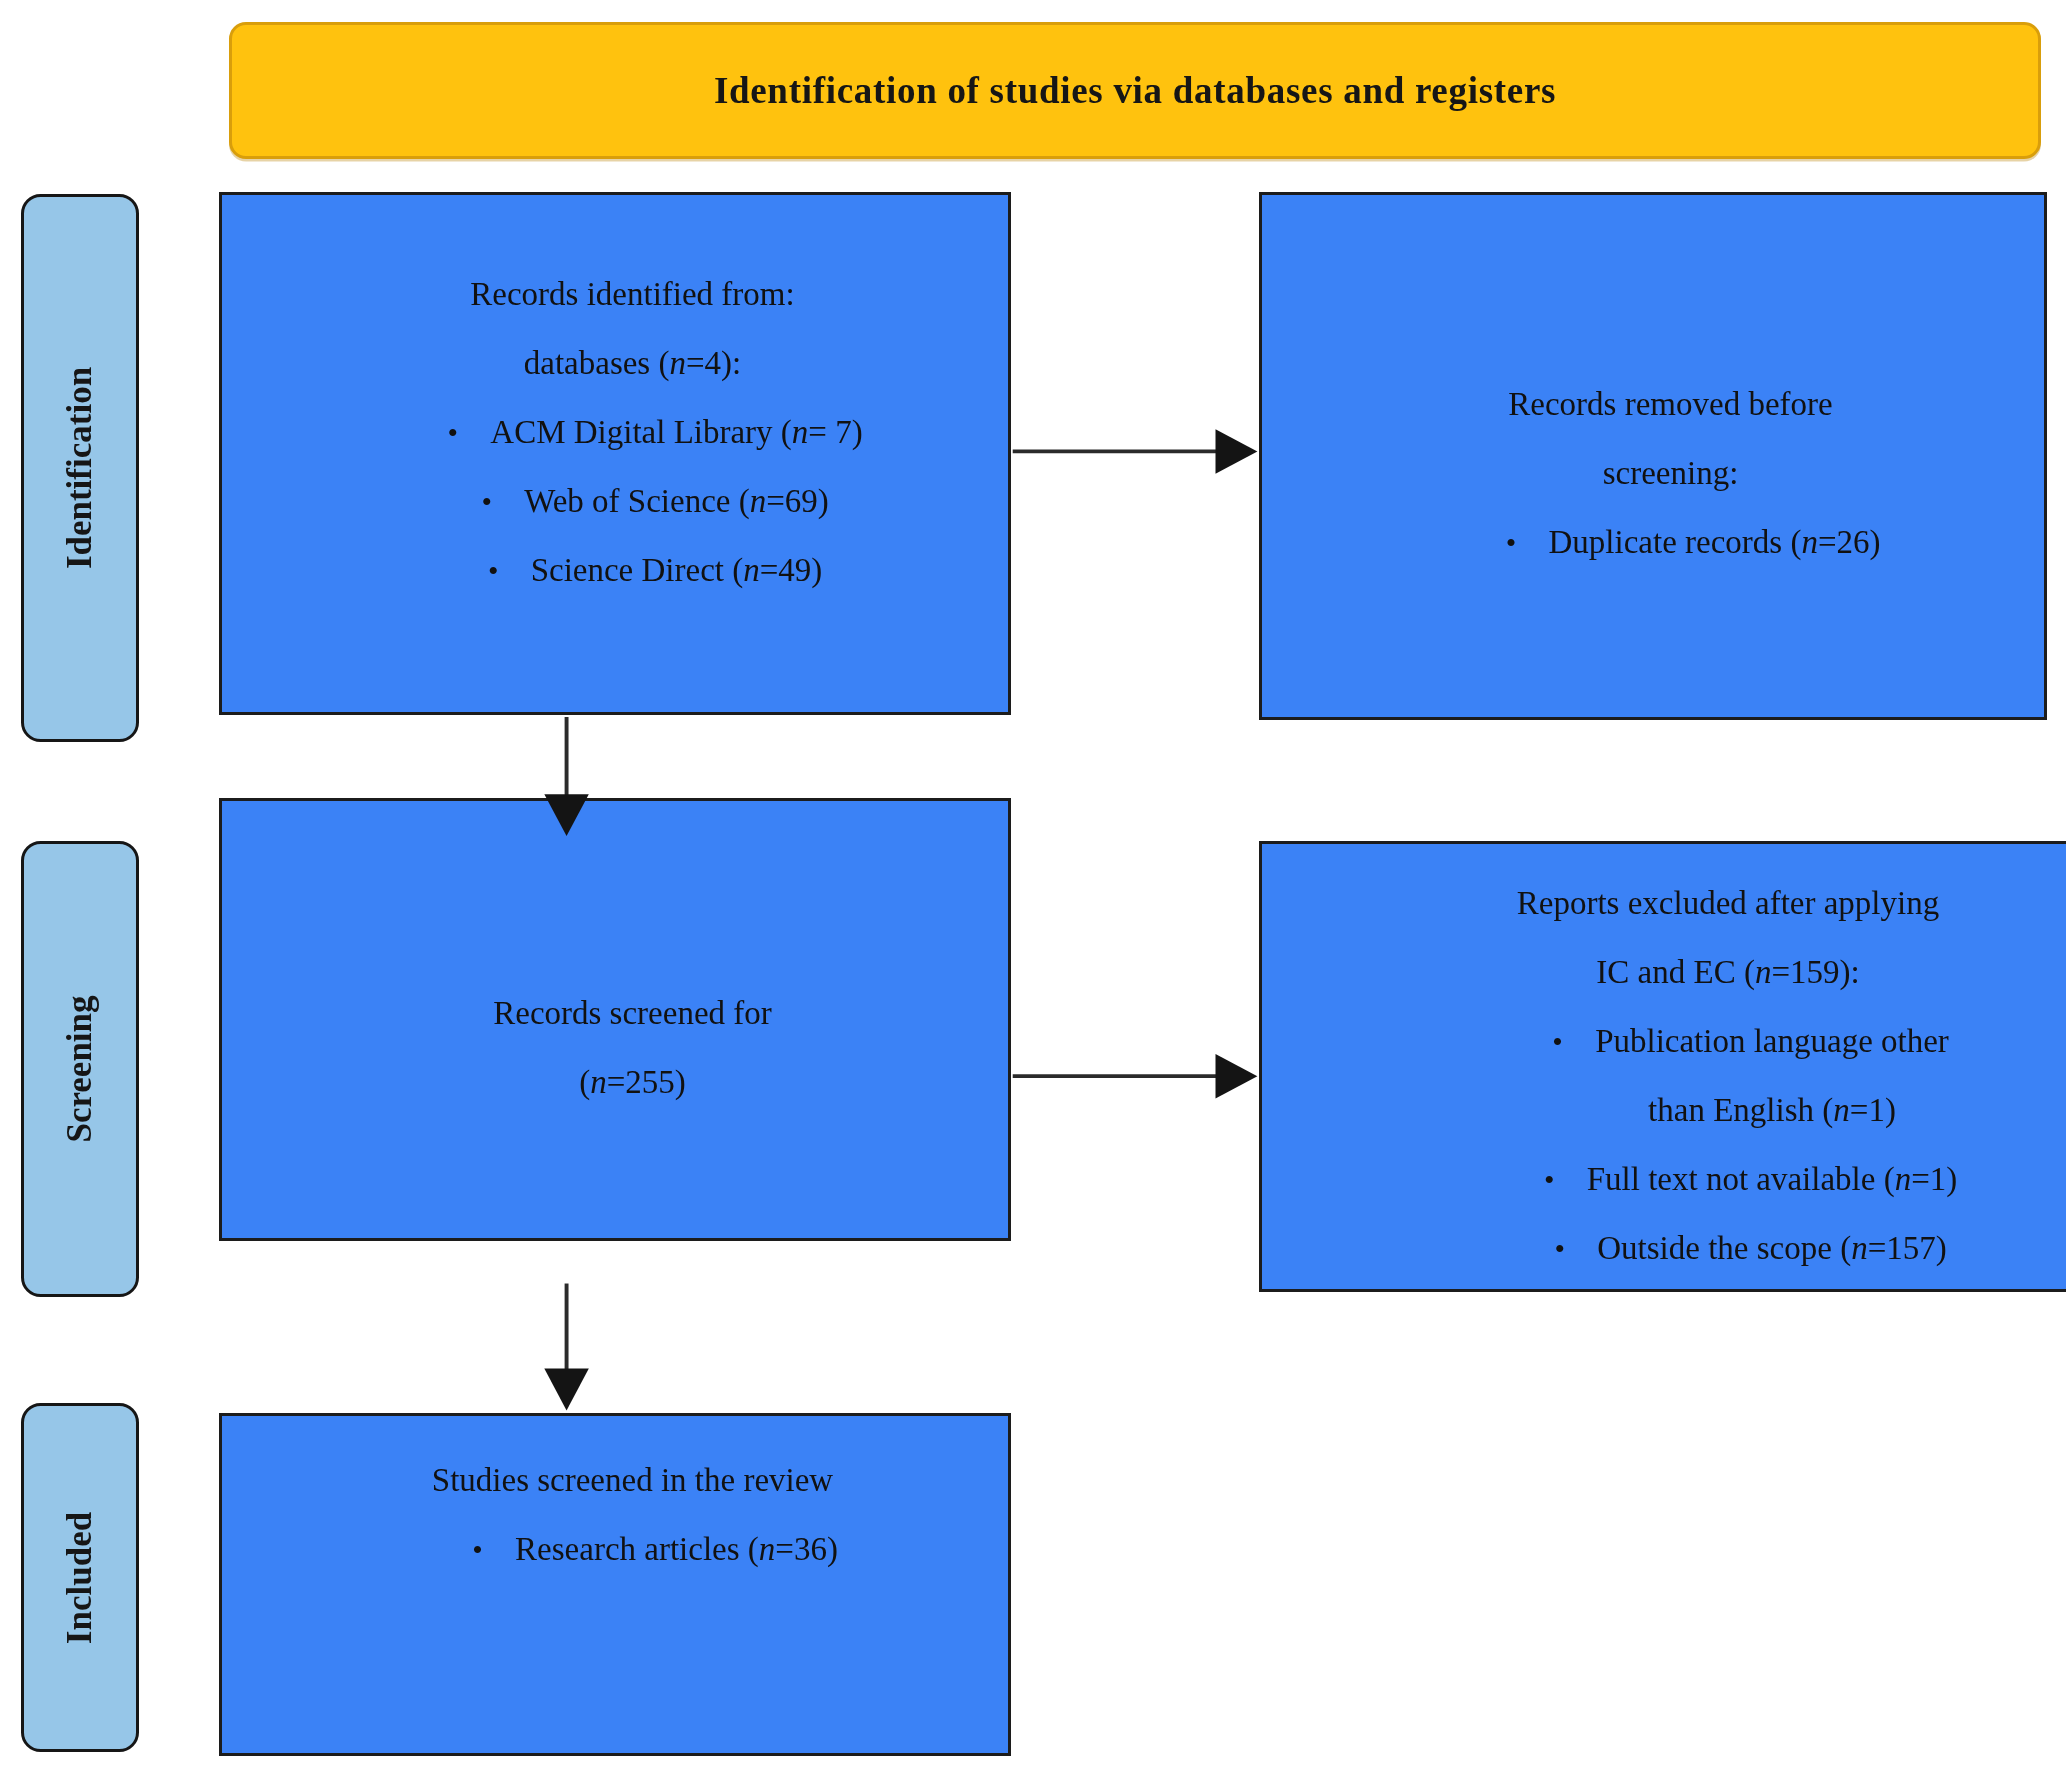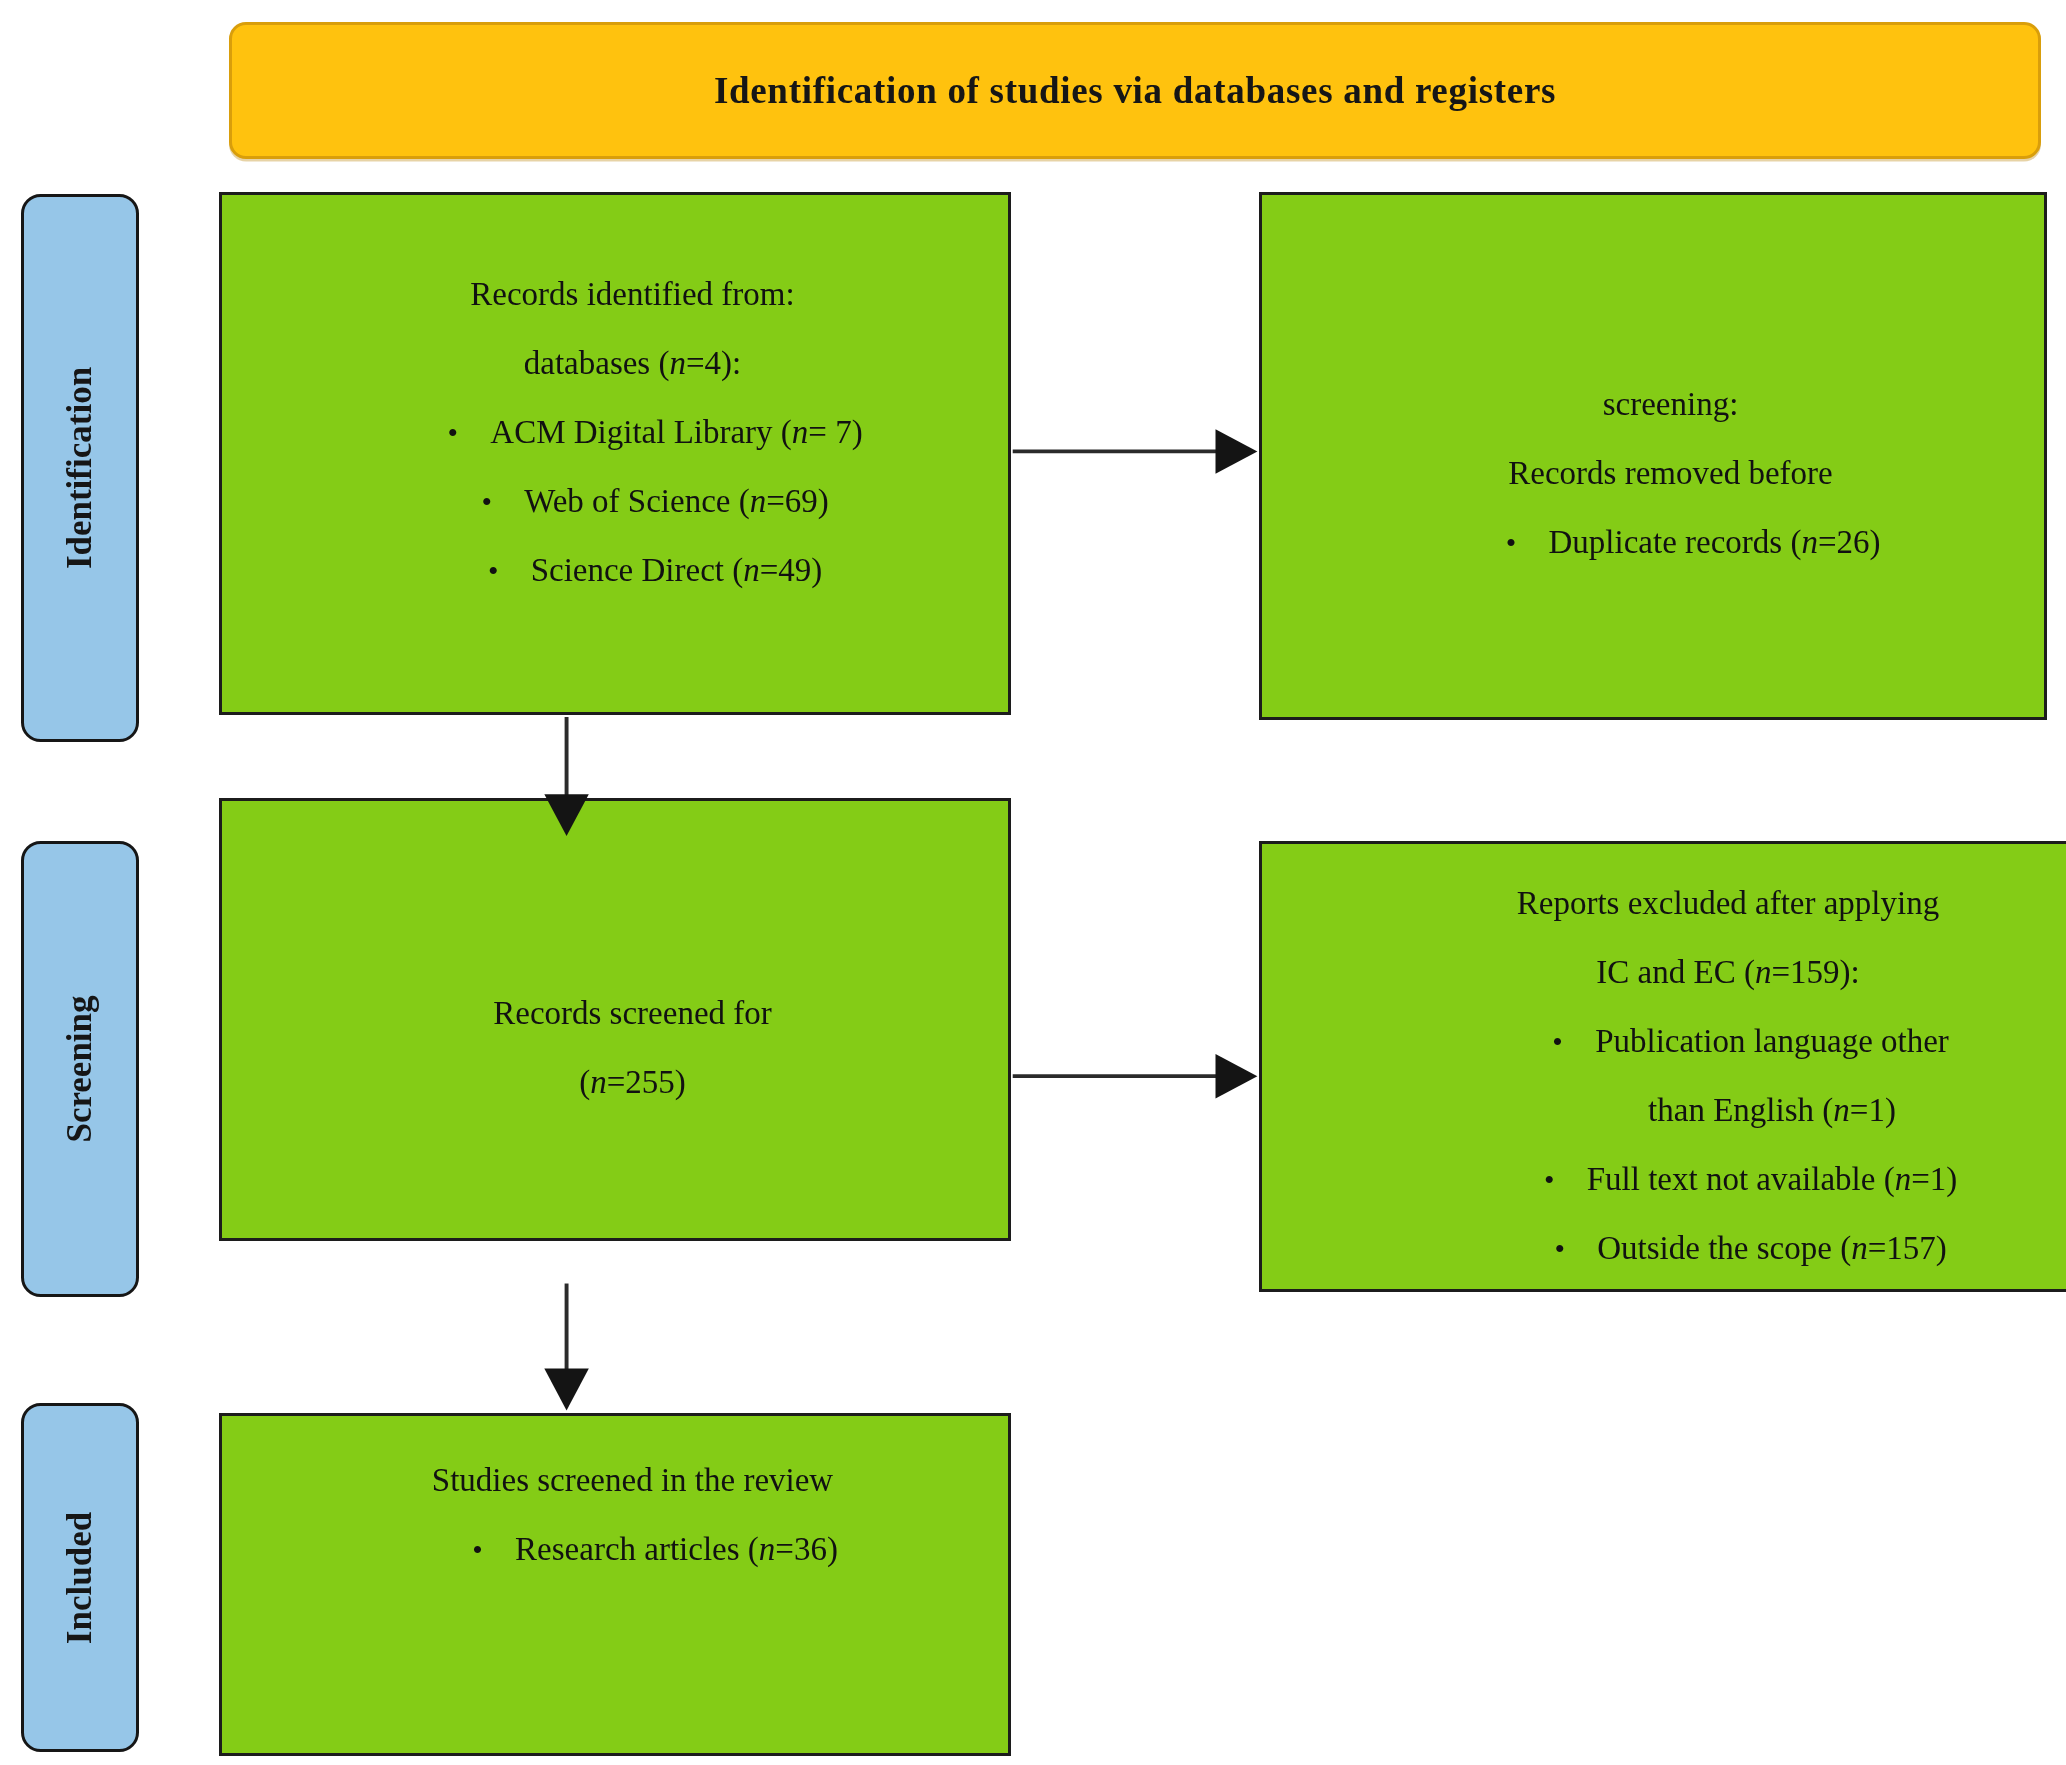--- a/index.html
+++ b/index.html
@@ -37,21 +37,21 @@
   .stage-label .rot{
     transform:rotate(-90deg);
     white-space:nowrap;
     font-size:35px;font-weight:bold;color:#161616;
   }
   #stage-identification{top:194px;height:548px;}
   #stage-screening{top:841px;height:456px;}
   #stage-included{top:1403px;height:349px;}
 
   .flow-box{
-    position:absolute;background:#84cc16;
+    position:absolute;background:#3b82f6;
     border:3.9px solid var(--box-border);
     font-size:33px;line-height:69px;
     padding-left:36px;padding-right:1px;font-family:Liberation Serif, serif;
   }
   #box-identified{left:219px;top:192px;width:792px;height:523px;padding-top:65px;}
   #box-removed{left:1259px;top:192px;width:788px;height:528px;padding-top:175px;}
   #box-screened{left:219px;top:798px;width:792px;height:443px;padding-top:178px;}
   #box-excluded{left:1259px;top:841px;width:903px;height:451px;padding-top:25px;}
   #box-included{left:219px;top:1413px;width:792px;height:343px;padding-top:30px;}
 
@@ -85,22 +85,22 @@
   </div>
 
   <div class="flow-box" id="box-identified">
       <div class="line text">Records identified from:</div>
       <div class="line text">databases (<i>n</i>=4):</div>
       <div class="line bullet"><span class="dot">•</span><span>ACM Digital Library (<i>n</i>= 7)</span></div>
       <div class="line bullet"><span class="dot">•</span><span>Web of Science (<i>n</i>=69)</span></div>
       <div class="line bullet"><span class="dot">•</span><span>Science Direct (<i>n</i>=49)</span></div>
     </div>
   <div class="flow-box" id="box-removed">
+      <div class="line text">Records removed before</div>
       <div class="line text">screening:</div>
-      <div class="line text">Records removed before</div>
       <div class="line bullet"><span class="dot">•</span><span>Duplicate records (<i>n</i>=26)</span></div>
     </div>
   <div class="flow-box" id="box-screened">
       <div class="line text">Records screened for</div>
       <div class="line text">(<i>n</i>=255)</div>
     </div>
   <div class="flow-box" id="box-excluded">
       <div class="line text">Reports excluded after applying</div>
       <div class="line text">IC and EC (<i>n</i>=159):</div>
       <div class="line bullet"><span class="dot">•</span><span>Publication language other</span></div>

